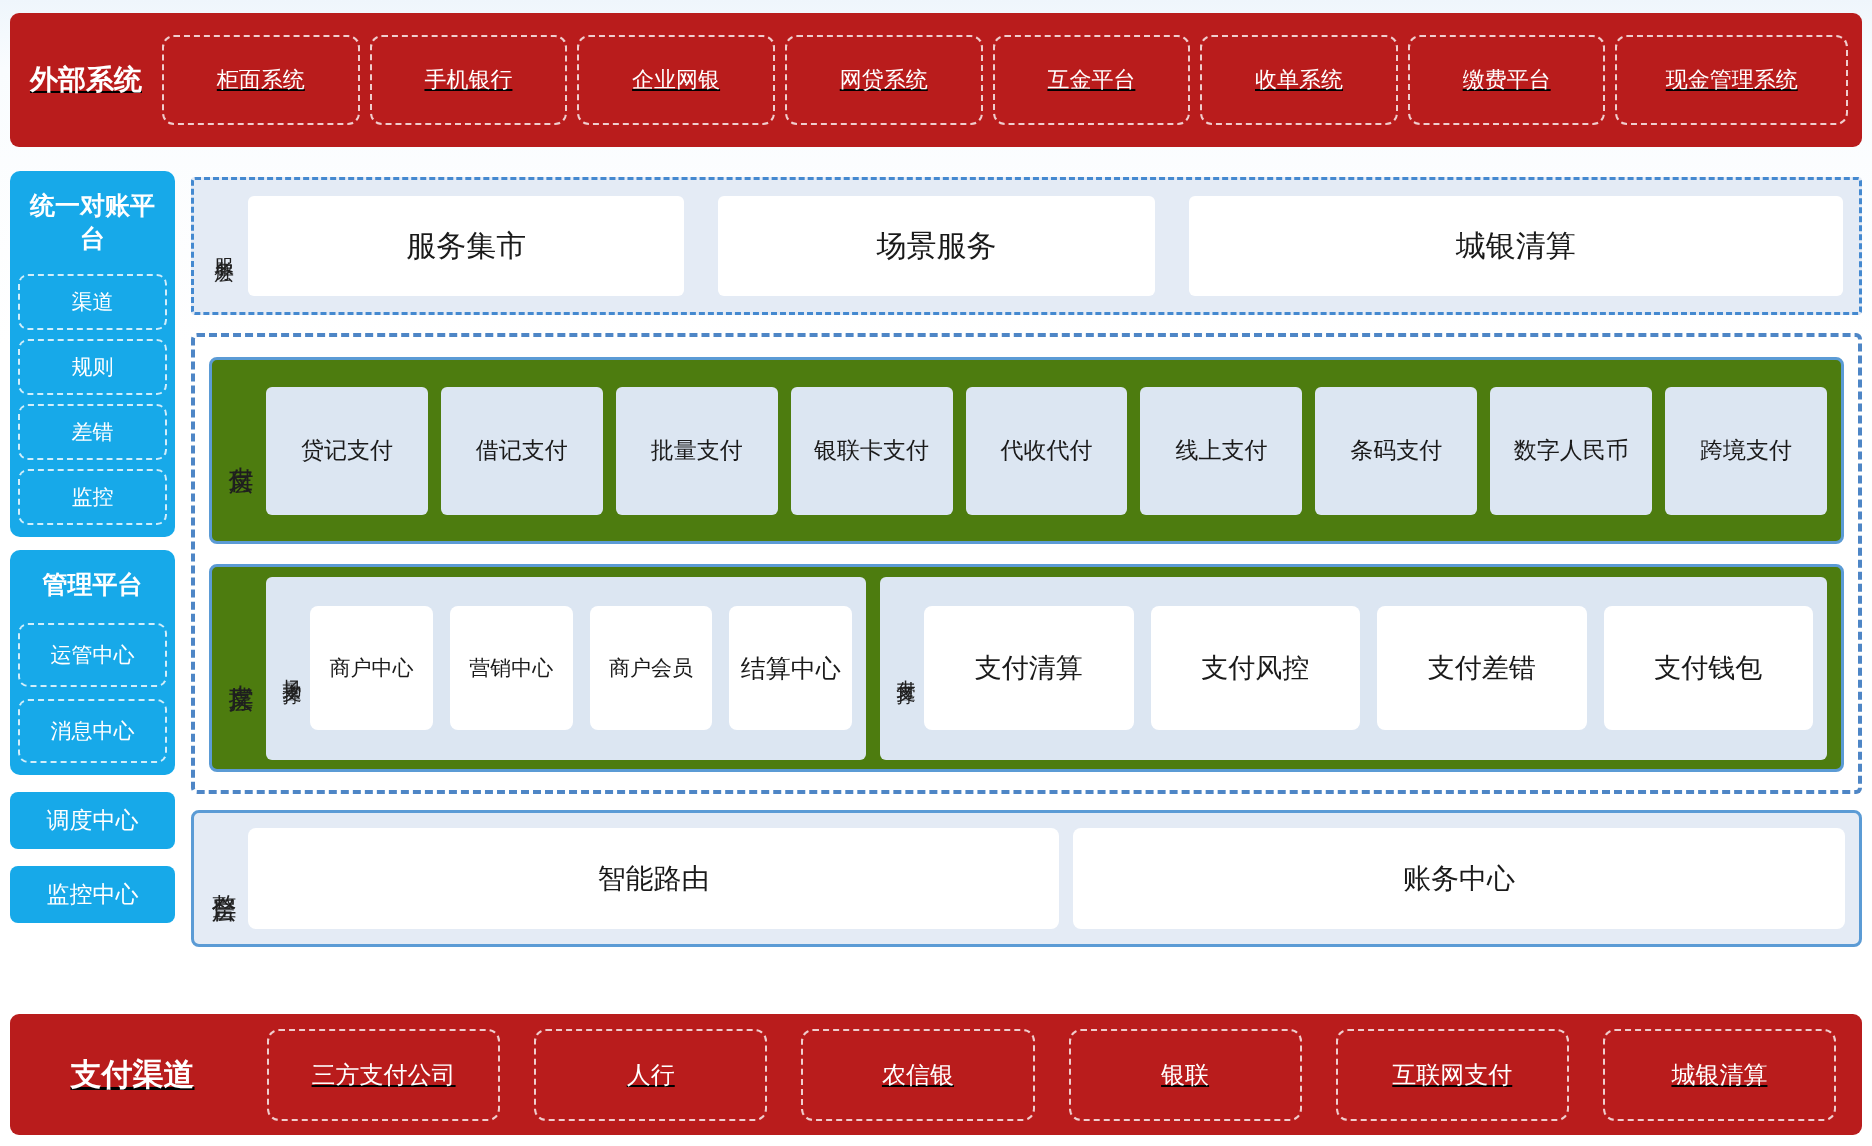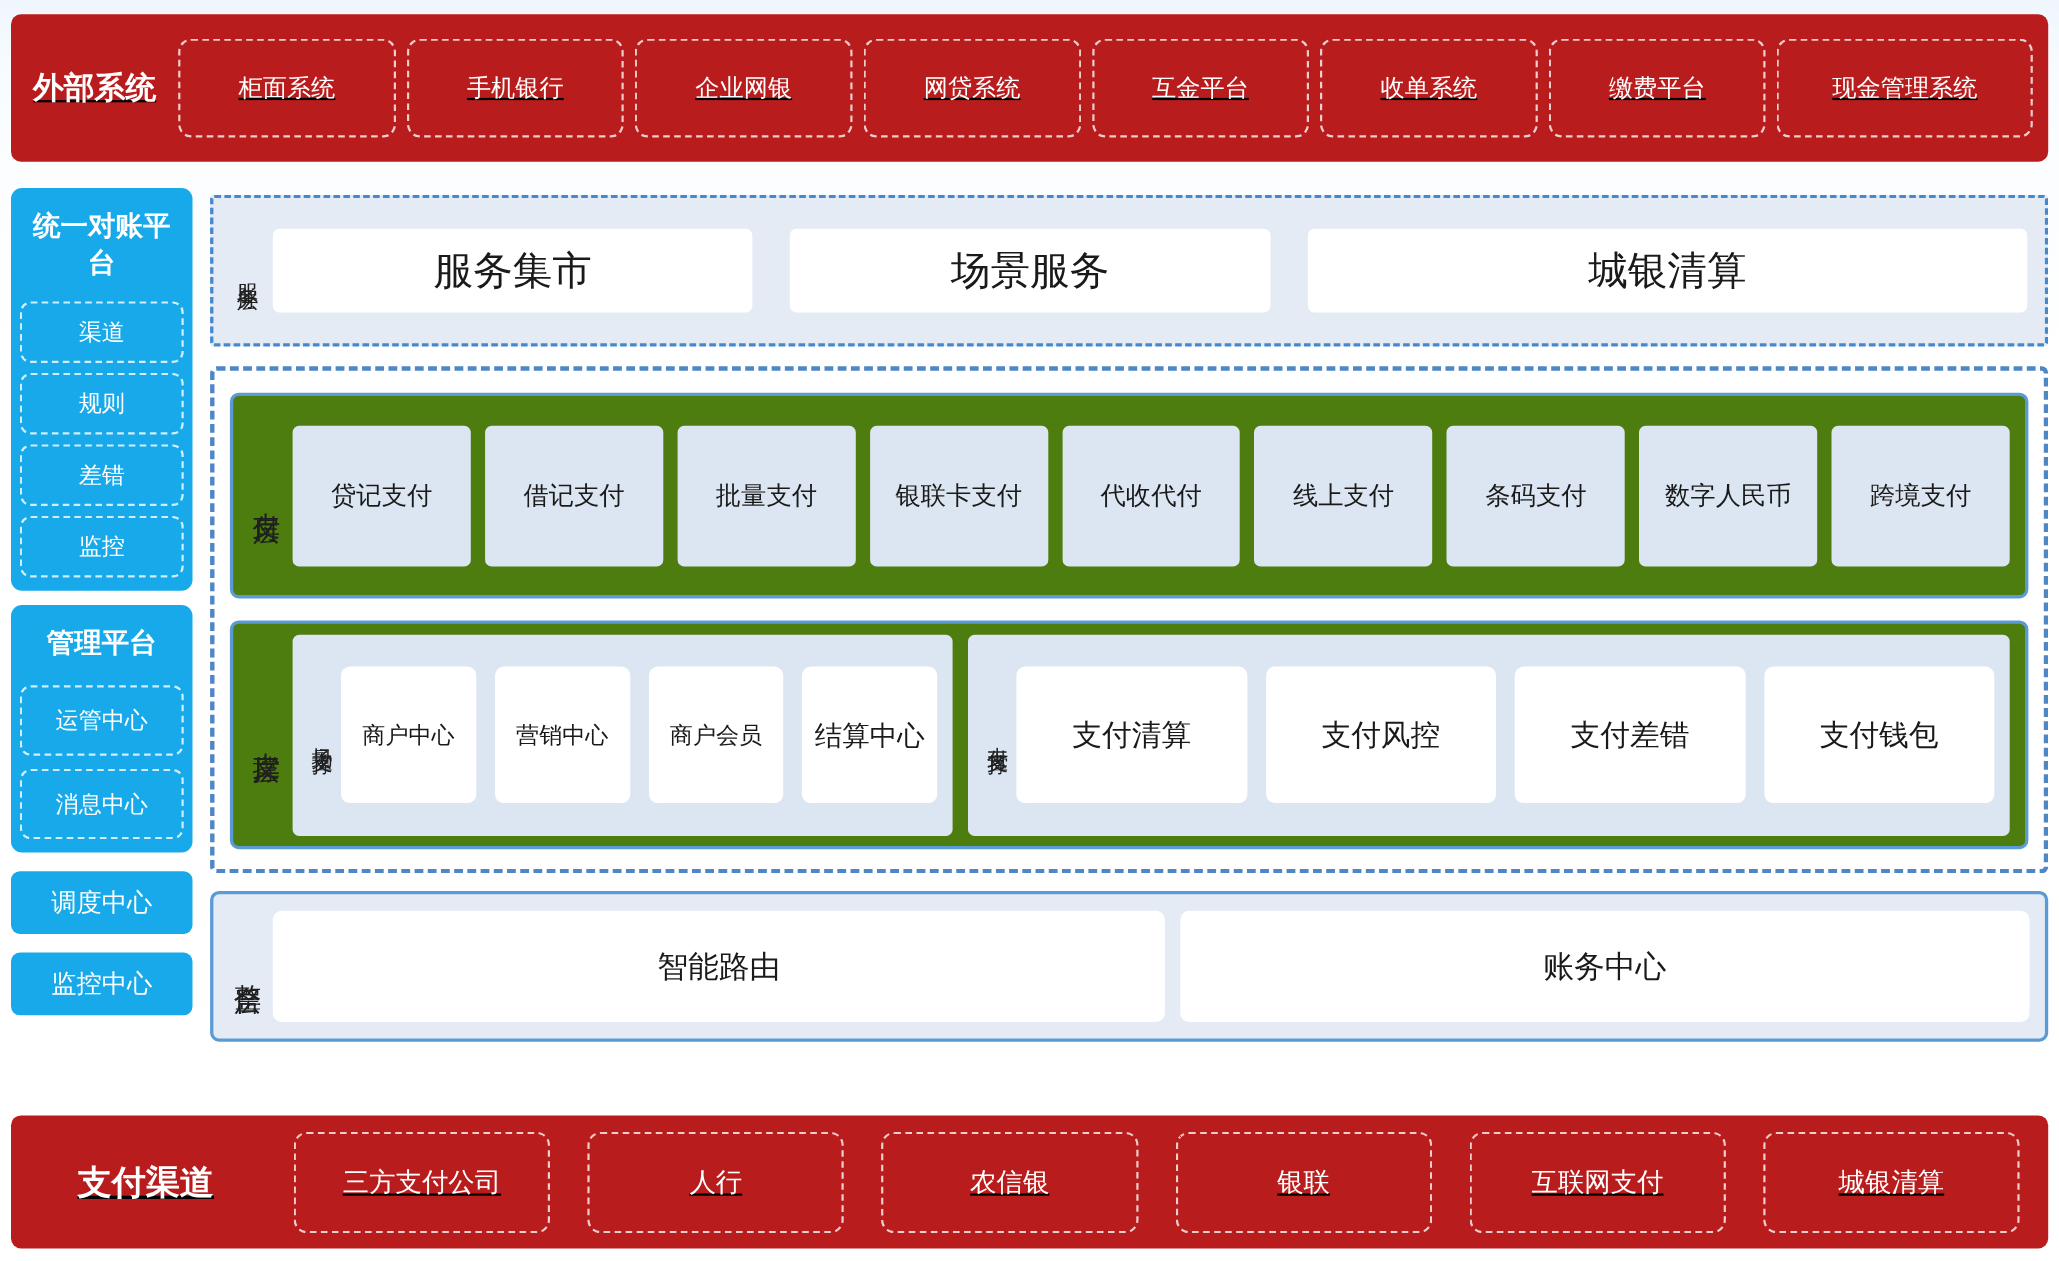--- a/index.html
+++ b/index.html
@@ -60,21 +60,21 @@
 
   
   .service-box {
     margin-top: 6px; height: 138px; border: 3px dashed #4489d0; border-radius: 4px;
     background: #e4ebf5; display: flex; align-items: center; padding: 0 16px 0 8px;
   }
   .service-box .vlabel { width: 46px; font-size: 20px; height: 110px; }
   .service-items { flex: 1; display: flex; gap: 34px; }
   .white-box {
     background: #ffffff; border-radius: 6px; display: flex; align-items: center; justify-content: center;
-    color: #1a1a1a; height: 76px; font-size: 36px;
+    color: #1a1a1a; height: 100px; font-size: 30px;
   }
   .service-items .white-box { flex: 1; }
   .service-items .white-box.grow { flex: 1.5; }
 
   
   .big-dashed {
     margin-top: 18px; border: 4px dashed #4e86c6; border-radius: 6px;
     background: #ffffff; padding: 20px 14px 18px 14px;
   }
   .solid-box {

